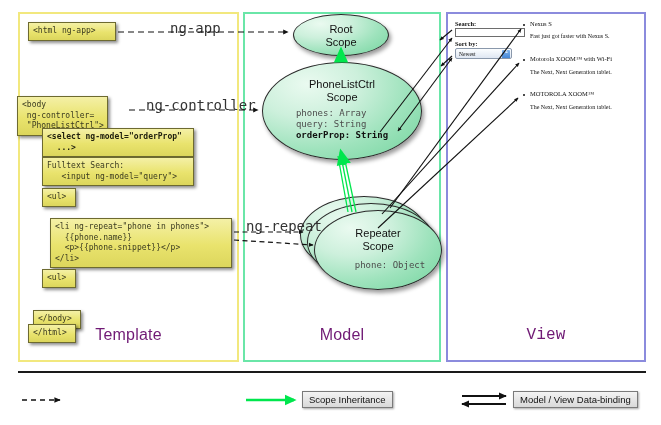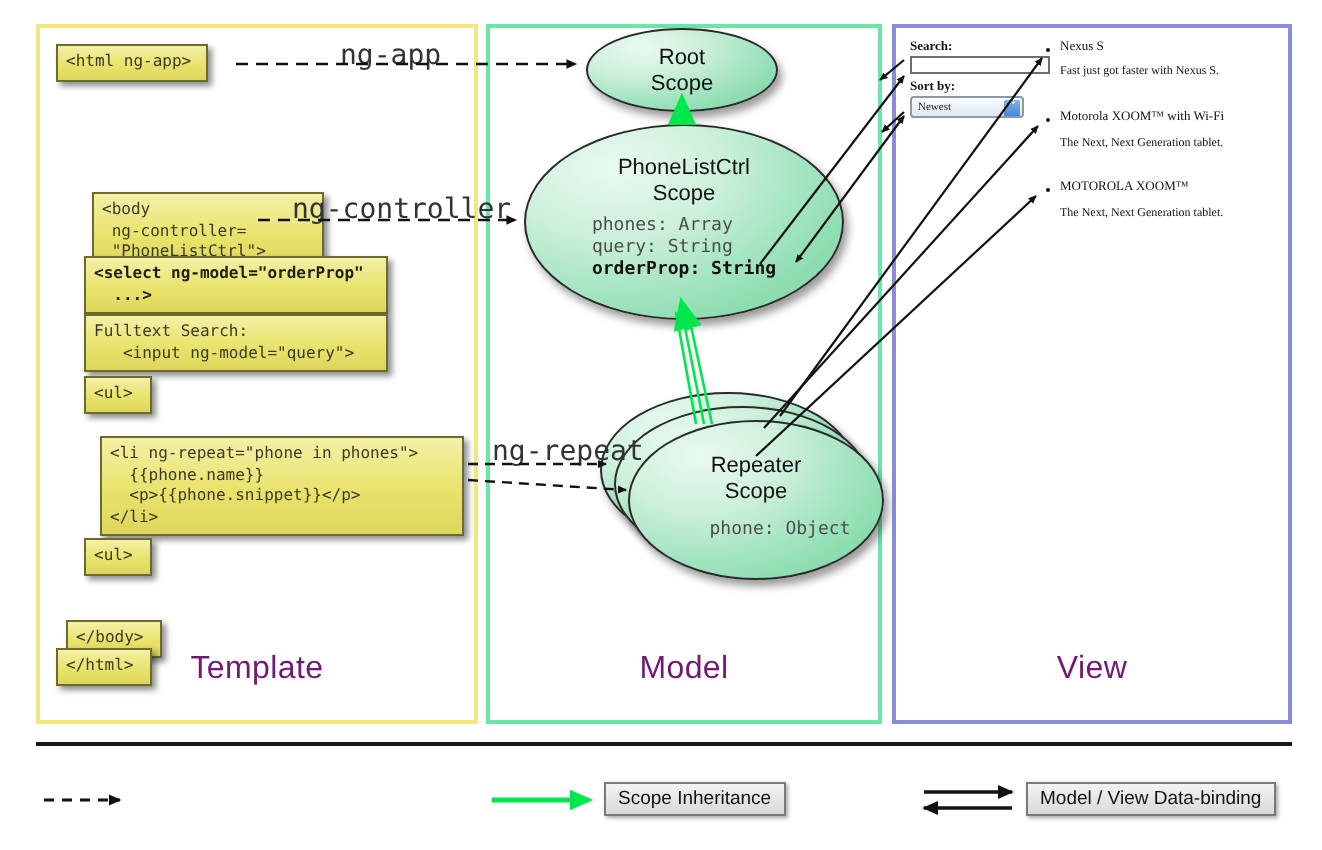--- a/index.html
+++ b/index.html
@@ -17,21 +17,21 @@
   }
   
   .panel {
     position: absolute;
     box-sizing: border-box;
     background: #ffffff;
     border: 2px solid #cccccc;
   }
   #panel-template { left: 18px;  top: 12px; width: 221px; height: 350px; border-color: #f2e87e; }
   #panel-model    { left: 243px; top: 12px; width: 198px; height: 350px; border-color: #6ae6a8; }
-  #panel-view     { left: 446px; top: 12px; width: 200px; height: 350px; border-color: #8b8bdd; }
+  #panel-view     { left: 446px; top: 12px; width: 200px; height: 350px; border-color: #8b8bdd; font-family: Liberation Mono, monospace; }
 
   .panel-title {
     position: absolute;
     bottom: 16px;
     left: 0; right: 0;
     text-align: center;
     font-size: 16px;
     color: #701a75;
     letter-spacing: .2px;
   }
@@ -202,22 +202,22 @@
   <div class="panel" id="panel-template">
     <div class="panel-title">Template</div>
   </div>
   <div class="panel" id="panel-model">
     <div class="panel-title">Model</div>
   </div>
   <div class="panel" id="panel-view">
     <div class="panel-title">View</div>
   </div>
 
-  <div class="code-box" style="left:28px;  top:22px;  width:76px;">&lt;html ng-app&gt;</div>
-  <div class="code-box" style="left:46px;  top:96px;  width:116px;">&lt;body
+  <div class="code-box" style="left:28px;  top:22px;  width:88px;">&lt;html ng-app&gt;</div>
+  <div class="code-box" style="left:17px;  top:96px;  width:91px;">&lt;body
  ng-controller=
  "PhoneListCtrl"&gt;</div>
   <div class="code-box bold" style="left:42px; top:128px; width:152px;">&lt;select ng-model="orderProp"
   ...&gt;</div>
   <div class="code-box" style="left:42px;  top:157px; width:152px;">Fulltext Search:
    &lt;input ng-model="query"&gt;</div>
   <div class="code-box" style="left:42px;  top:188px; width:34px;">&lt;ul&gt;</div>
   <div class="code-box" style="left:50px;  top:218px; width:182px;">&lt;li ng-repeat="phone in phones"&gt;
   {{phone.name}}
   &lt;p&gt;{{phone.snippet}}&lt;/p&gt;

